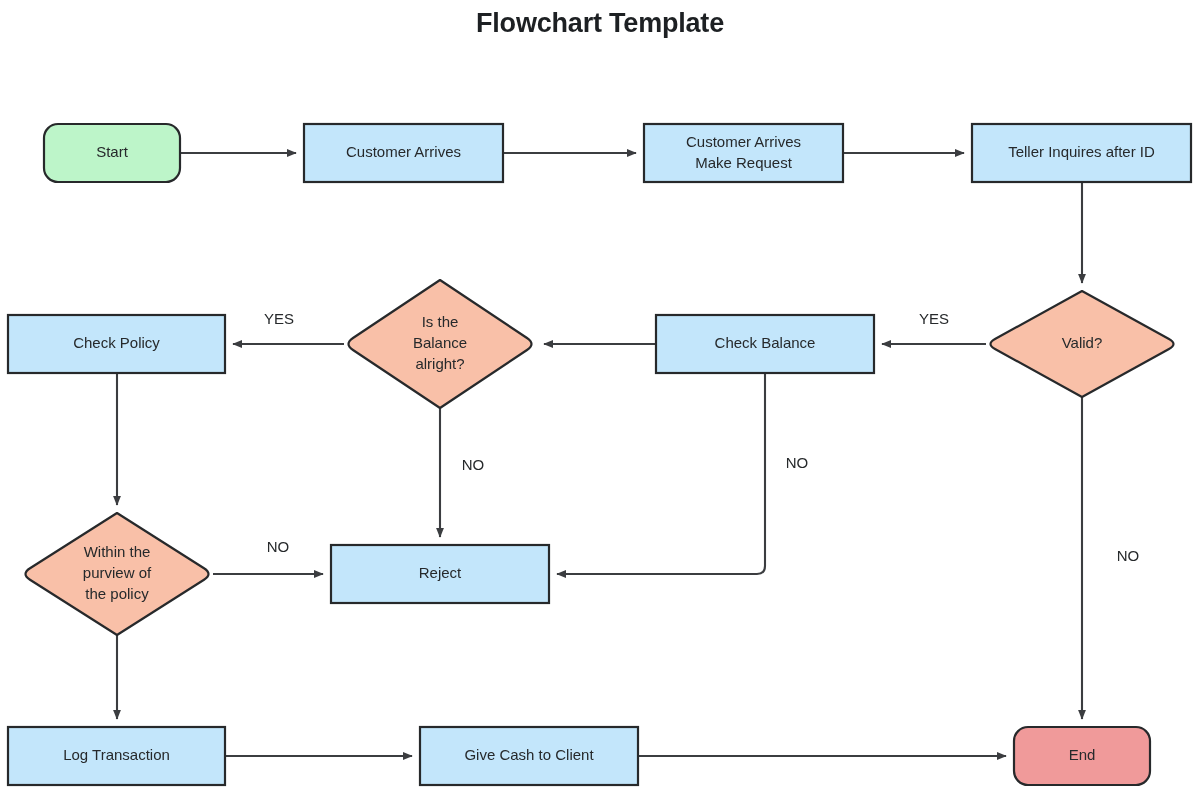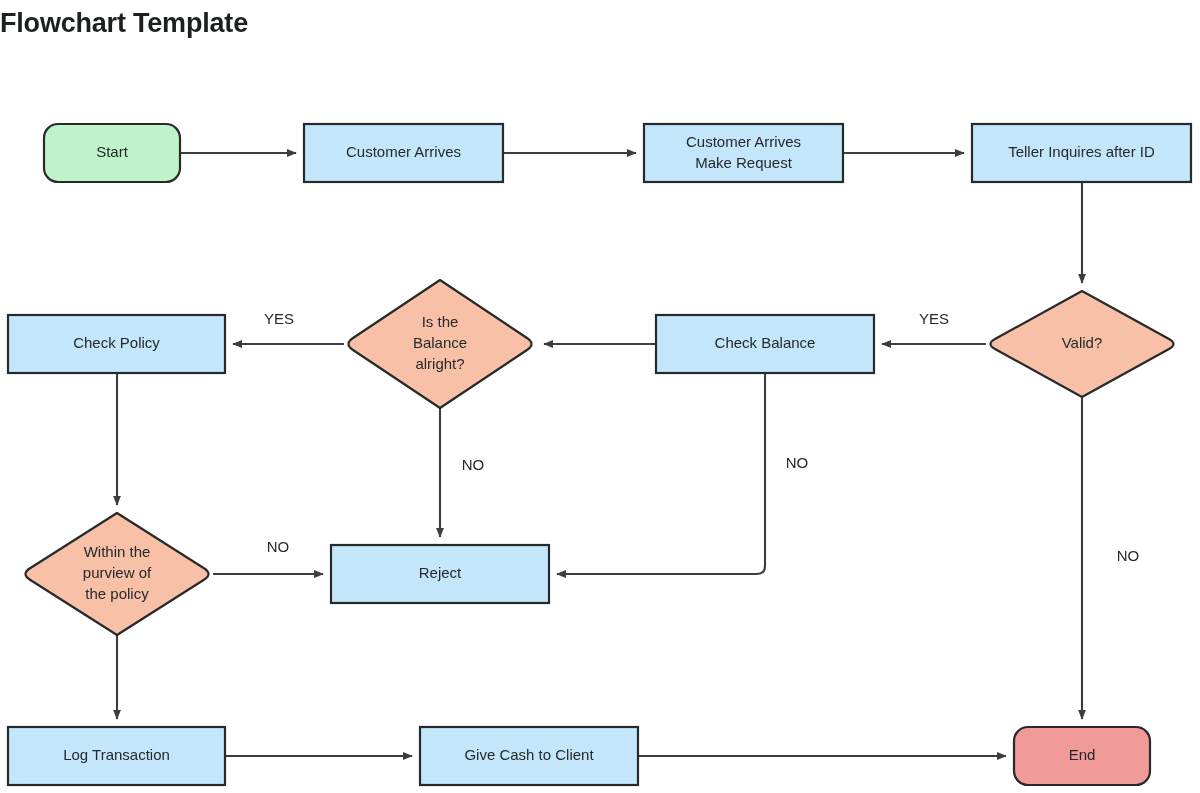--- a/index.html
+++ b/index.html
@@ -18,21 +18,21 @@
     position: absolute;
     inset: 0;
     width: 1200px;
     height: 793px;
   }
   .page-title {
     position: absolute;
     top: 8px;
     left: 0;
     width: 1200px;
-    text-align: left;
+    text-align: center;
     font-size: 27px;
     font-weight: bold;
     color: #1d2023;
     letter-spacing: -0.2px;
   }
   svg text {
     font-family: "Liberation Sans", sans-serif;
     fill: #26292b;
   }
   text.node-label {

